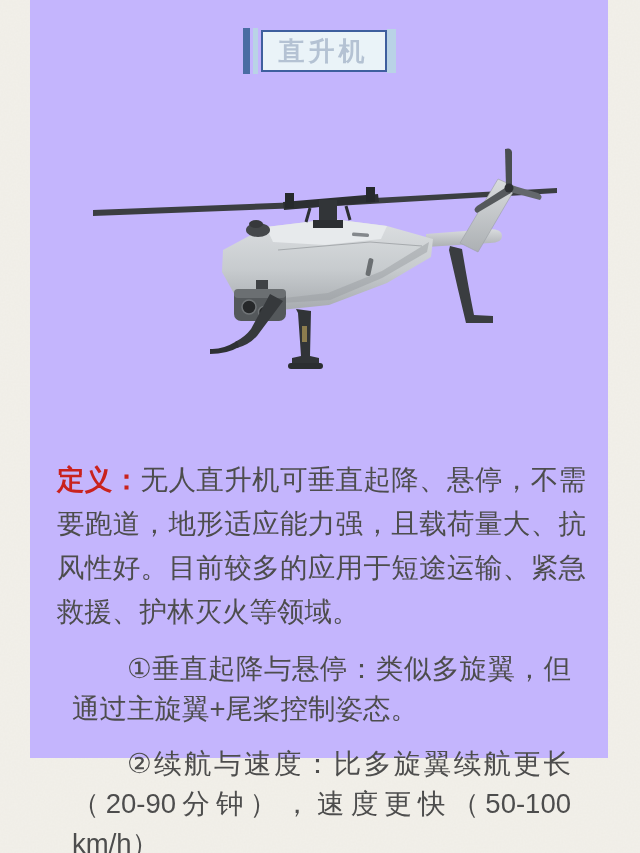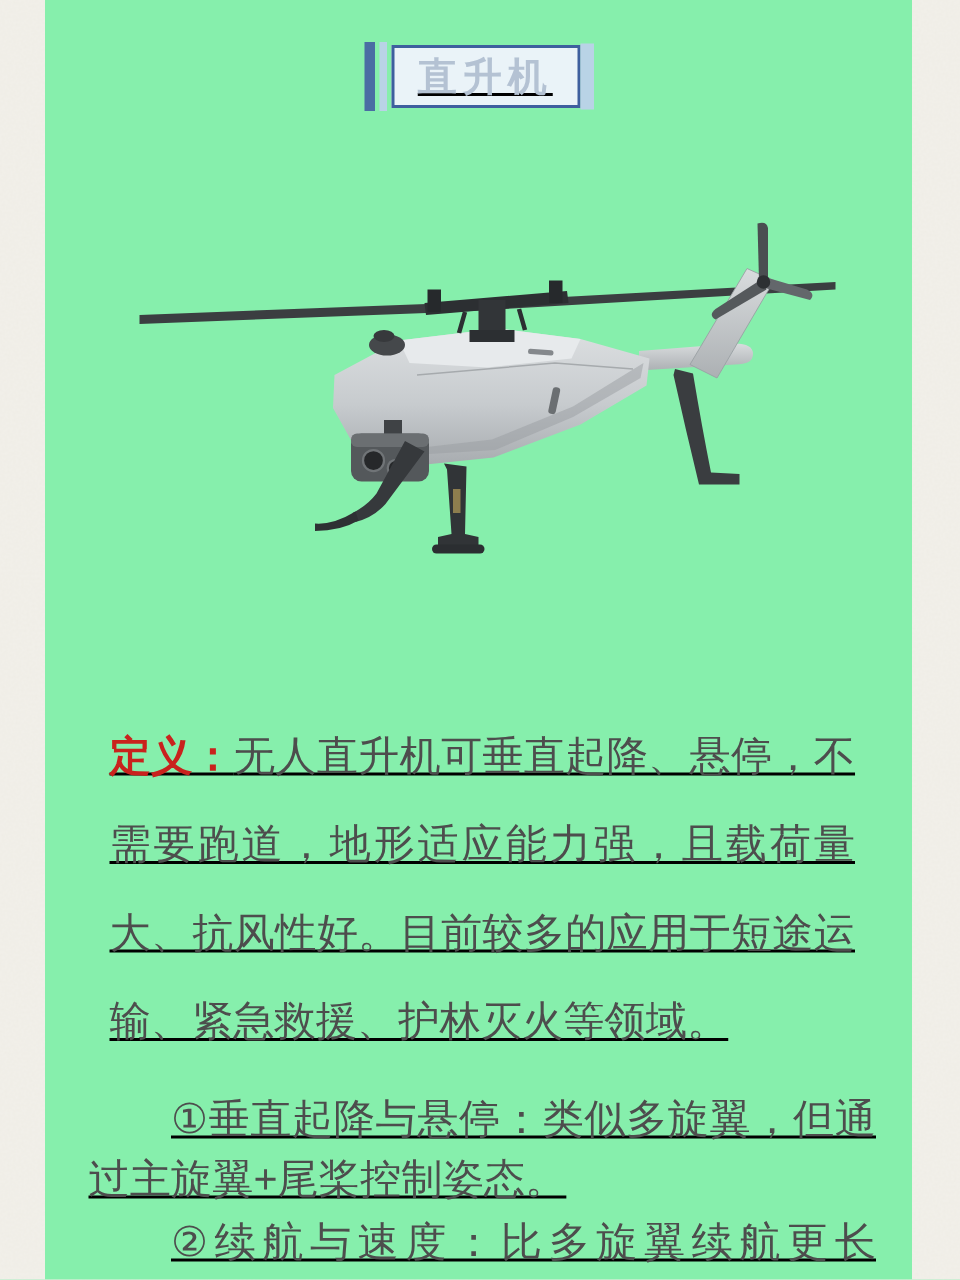--- a/index.html
+++ b/index.html
@@ -3,22 +3,22 @@
 <meta charset="utf-8">
 <style>
   html,body{margin:0;padding:0;}
   body{
     width:640px;height:853px;overflow:hidden;position:relative;
     background:#f2f0ea;
     font-family:"Liberation Sans","DejaVu Sans",sans-serif;
   }
   .texture{position:absolute;left:0;top:0;z-index:0;display:block;}
   .card{
-    position:absolute;left:30px;top:0;width:578px;height:853px;
-    background:#86efac;z-index:1;text-decoration:underline;
+    position:absolute;left:30px;top:0;width:578px;height:758px;
+    background:#c4b5fd;z-index:1;
   }
   
   .badge{display:flex;justify-content:center;align-items:center;margin-top:28px;}
   .bar-dark{width:7px;height:46px;background:#4a6da3;margin-right:3px;flex:none;}
   .bar-light{width:5px;height:46px;background:#b9d3e6;margin-right:3px;flex:none;}
   .badge-box{
     border:2px solid #3e5f9e;background:#eaf3f8;
     padding:5px 16px;flex:none;
   }
   .badge-title{
@@ -26,24 +26,24 @@
     color:#b4c2d3;line-height:28px;display:block;
   }
   .bar-right{width:9px;height:44px;background:#b9d3e6;flex:none;}
   
   .hero{display:block;margin:56px auto 0 auto;}
   
   .content{
     padding:28px 22px 0 27px;
     font-size:27.5px;color:#4d4d4d;
   }
-  .para{margin:16px;line-height:59px;text-align:justify;}
+  .para{margin:0;line-height:44px;text-align:justify;}
   .red-label{color:#c9221d;font-weight:bold;}
   .features-label{margin:0;line-height:45px;}
-  .feature{margin:2px;line-height:40px;text-indent:2em;text-align:justify;}
+  .feature{margin:15px;line-height:40px;text-indent:2em;text-align:justify;}
 </style>
 </head>
 <body>
 
 <svg class="texture" width="640" height="853" aria-hidden="true">
   <filter id="paperNoise">
     <feTurbulence type="fractalNoise" baseFrequency="0.55" numOctaves="2" seed="7"></feTurbulence>
     <feColorMatrix type="matrix" values="0 0 0 0 0.84  0 0 0 0 0.82  0 0 0 0 0.76  0 0 0 0.55 0"></feColorMatrix>
   </filter>
   <rect width="640" height="853" fill="#f2f0ea"></rect>

